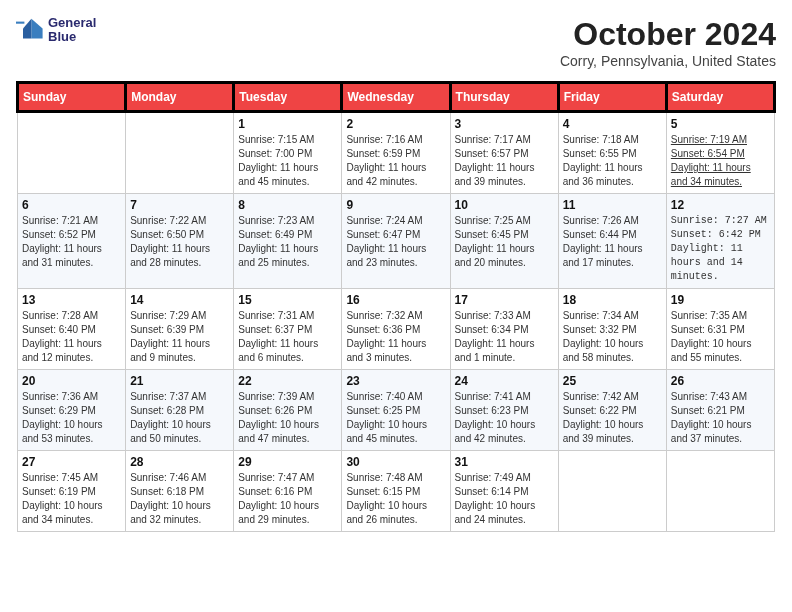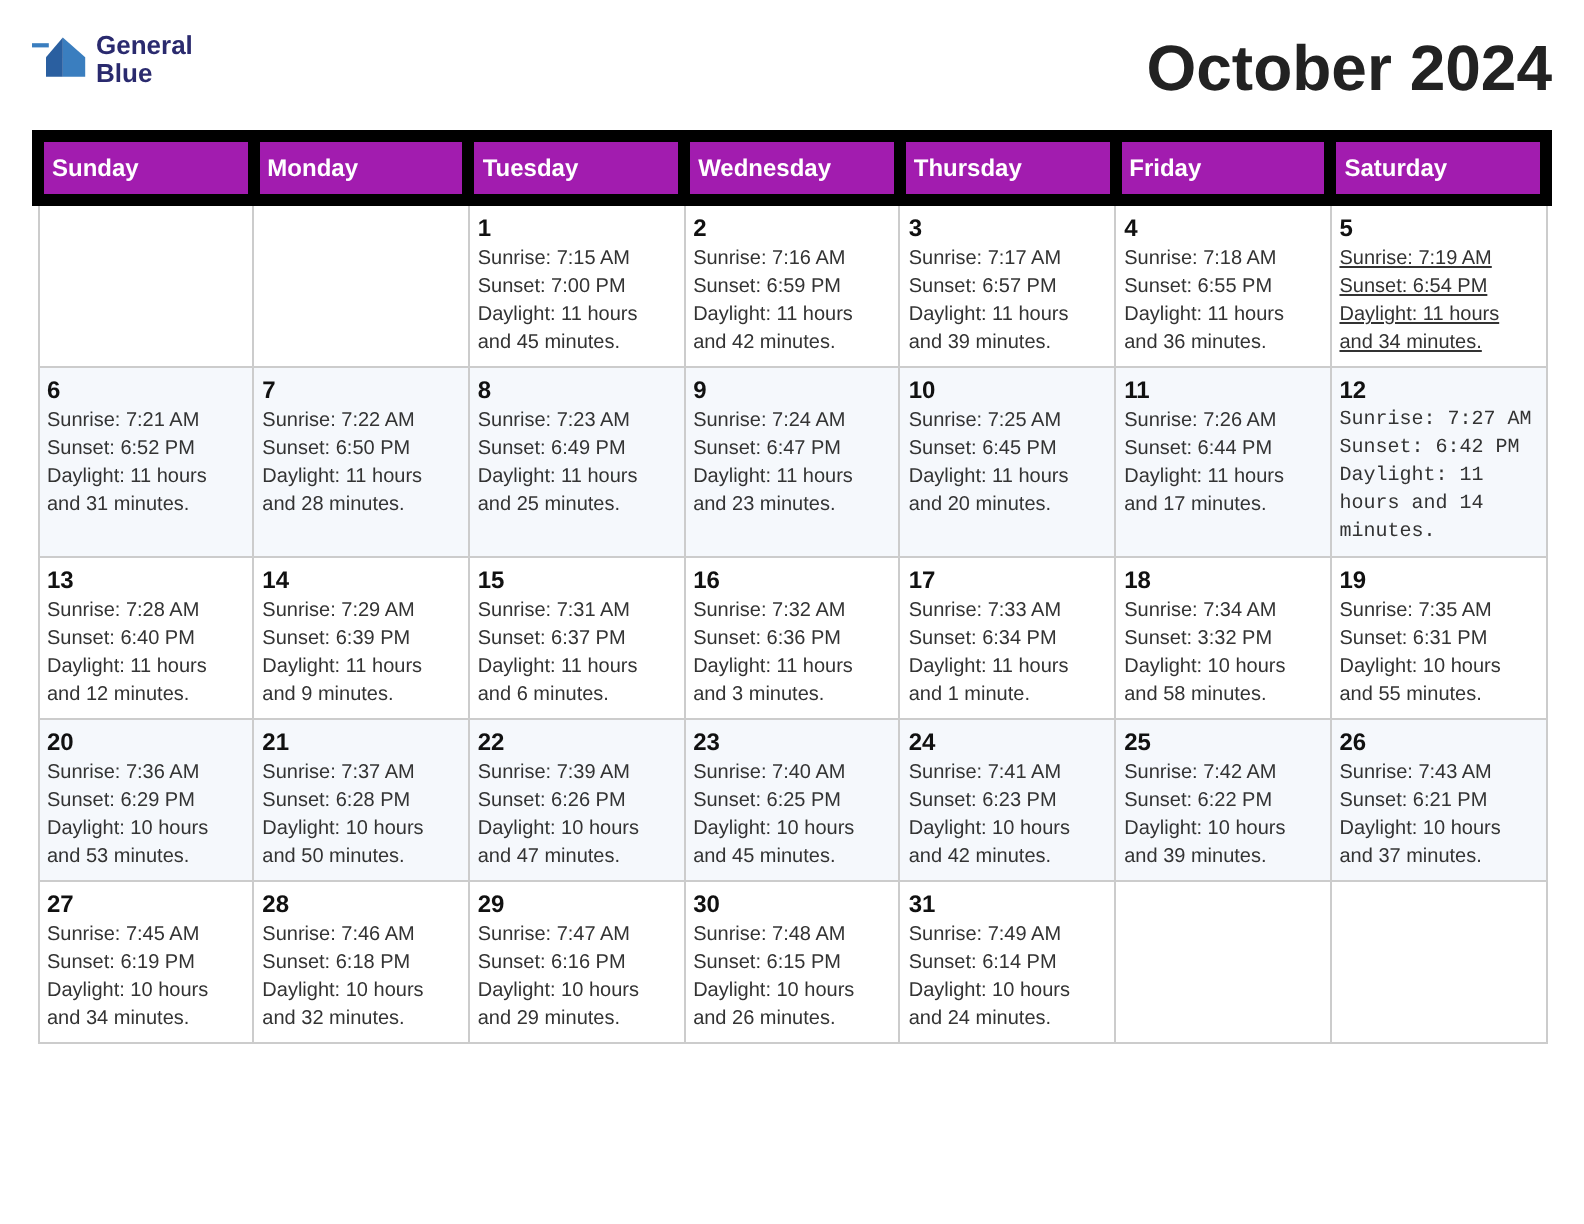--- a/index.html
+++ b/index.html
@@ -44,26 +44,26 @@
     .location {
       font-size: 14px;
       color: #444;
     }
     .calendar {
       width: 100%;
       border-collapse: collapse;
       font-size: 11px;
     }
     .calendar th {
-      background: #a21caf;
+      background: #ef4444;
       color: #fff;
       padding: 6px 4px;
       text-align: left;
       font-size: 12px;
-      border: 6px solid #000000;
+      border: 3px solid #000000;
     }
     .calendar td {
       border: 1px solid #ccc;
       vertical-align: top;
       padding: 4px;
       width: 108px;
       min-height: 80px;
       background: #fff;
     }
     .calendar tr:nth-child(even) td {
@@ -97,20 +97,21 @@
       <polygon points="22,4 10,18 10,32 22,32" fill="#2a5fa0"></polygon>
       <rect x="0" y="8" width="12" height="3" fill="#3a7ebf"></rect>
     </svg>
     <div class="logo-text">
       <span>General</span>
       <span>Blue</span>
     </div>
   </div>
   <div class="title-block">
     <div class="month-title">October 2024</div>
+    <div class="location">Corry, Pennsylvania, United States</div>
   </div>
 </div>
 
 <table class="calendar">
   <thead>
     <tr>
     <th>Sunday</th>
         <th>Monday</th>
         <th>Tuesday</th>
         <th>Wednesday</th>

